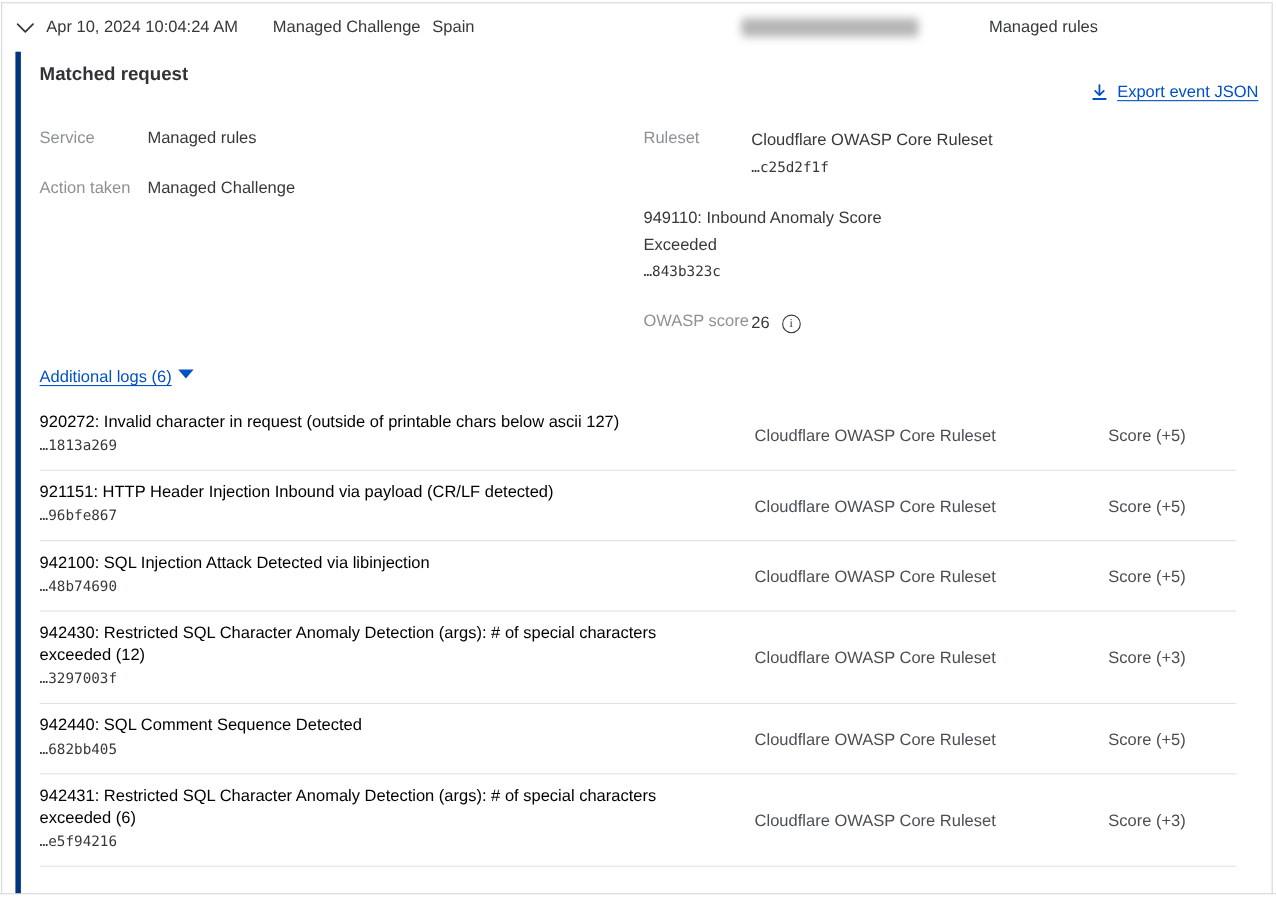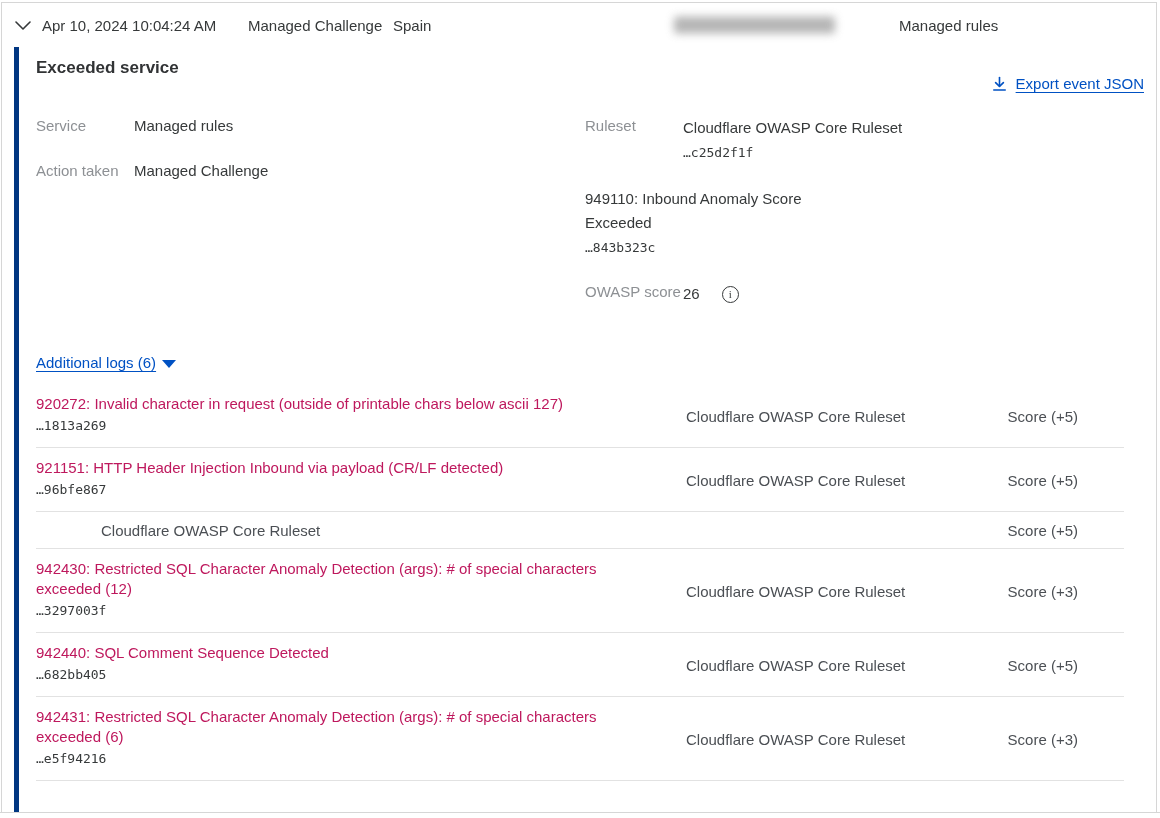--- a/index.html
+++ b/index.html
@@ -48,45 +48,45 @@
   .field-col-right{flex:1;}
   .field{display:flex;margin-bottom:25px;}
   .field-label{width:98px;flex:none;color:#8d9094;line-height:20px;}
   .field-value{line-height:20px;color:#36393a;}
   .field-col-right .field{margin-bottom:22px;}
   .field-col-right .field-value{max-width:245px;line-height:24px;}
   .mono-id{
     font-family:"DejaVu Sans Mono","Liberation Mono",monospace;
     font-size:13px;line-height:24px;color:#36393a;
   }
-  .owasp-value{display:inline-flex;align-items:center;gap:22px;text-align:center;}
+  .owasp-value{display:inline-flex;align-items:center;gap:11px;text-align:center;}
   .info-icon{
     width:17px;height:17px;border:1px solid #36393a;border-radius:50%;
     display:inline-flex;align-items:center;justify-content:center;
     font-size:11px;line-height:1;font-family:"Liberation Serif",serif;
     box-sizing:border-box;cursor:pointer;
   }
 
   .logs-toggle{
-    display:inline-flex;align-items:center;gap:6px;color:#0051c3;cursor:pointer;
-    text-decoration:none;margin-top:26px;
+    display:inline-flex;align-items:flex-start;gap:6px;color:#0051c3;cursor:pointer;
+    text-decoration:none;margin-top:6px;
   }
   .logs-toggle .logs-toggle-text{text-decoration:underline;text-underline-offset:3px;}
   .caret-down{
     width:0;height:0;border-left:7px solid transparent;border-right:7px solid transparent;
     border-top:8px solid #0051c3;display:inline-block;margin-top:2px;
   }
 
   .log-rows{margin-top:13px;margin-right:20px;}
   .log-row{
     display:flex;align-items:center;padding:10px 0 9px;
     border-bottom:1px solid #e2e2e2;
   }
   .log-desc{width:585px;flex:none;}
-  .log-title{line-height:20px;color:#be185d;}
+  .log-title{line-height:20px;color:#000000;}
   .log-ruleset{width:250px;flex:none;margin-left:65px;color:#4b4f54;}
   .log-score{margin-left:auto;margin-right:46px;color:#4b4f54;white-space:nowrap;}
 </style>
 </head>
 <body>
 
 <div class="border-line" id="border-top"></div>
 <div class="border-line" id="border-left"></div>
 <div class="border-line" id="border-right"></div>
 <div class="border-line" id="border-bottom"></div>
@@ -102,21 +102,21 @@
   <span class="cell-country">Spain</span>
   <span class="redacted"></span>
   <span class="cell-service">Managed rules</span>
 </div>
 
 <div class="accent-bar"></div>
 
 <div class="panel">
 
   <div class="panel-header">
-    <h2 class="panel-title">Exceeded service</h2>
+    <h2 class="panel-title">Matched request</h2>
     <a class="export-link">
       <svg width="15" height="16" viewBox="0 0 15 16">
         <path d="M7.5 1.5 L7.5 10" fill="none" stroke="#0051c3" stroke-width="1.6" stroke-linecap="round"></path>
         <path d="M3.6 6.6 L7.5 10.4 L11.4 6.6" fill="none" stroke="#0051c3" stroke-width="1.6" stroke-linecap="round" stroke-linejoin="round"></path>
         <path d="M1.8 14 L13.2 14" fill="none" stroke="#0051c3" stroke-width="1.6" stroke-linecap="round"></path>
       </svg>
       <span class="export-text">Export event JSON</span>
     </a>
   </div>
 
@@ -177,20 +177,24 @@
     <div class="log-row">
       <div class="log-desc">
         <div class="log-title">921151: HTTP Header Injection Inbound via payload (CR/LF detected)</div>
         <div class="mono-id">…96bfe867</div>
       </div>
       <div class="log-ruleset">Cloudflare OWASP Core Ruleset</div>
       <div class="log-score">Score (+5)</div>
     </div>
 
     <div class="log-row">
+      <div class="log-desc">
+        <div class="log-title">942100: SQL Injection Attack Detected via libinjection</div>
+        <div class="mono-id">…48b74690</div>
+      </div>
       <div class="log-ruleset">Cloudflare OWASP Core Ruleset</div>
       <div class="log-score">Score (+5)</div>
     </div>
 
     <div class="log-row">
       <div class="log-desc">
         <div class="log-title">942430: Restricted SQL Character Anomaly Detection (args): # of special characters exceeded (12)</div>
         <div class="mono-id">…3297003f</div>
       </div>
       <div class="log-ruleset">Cloudflare OWASP Core Ruleset</div>

